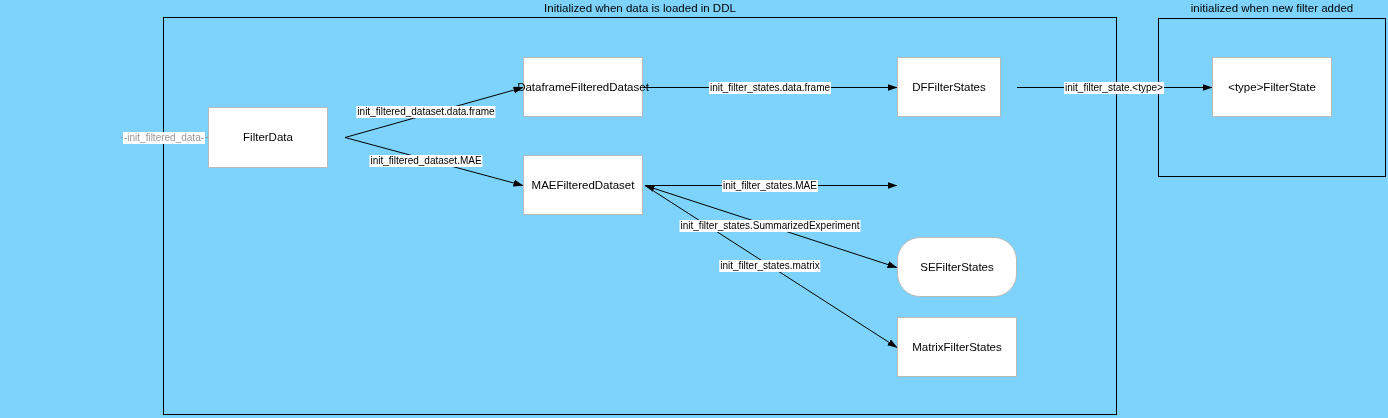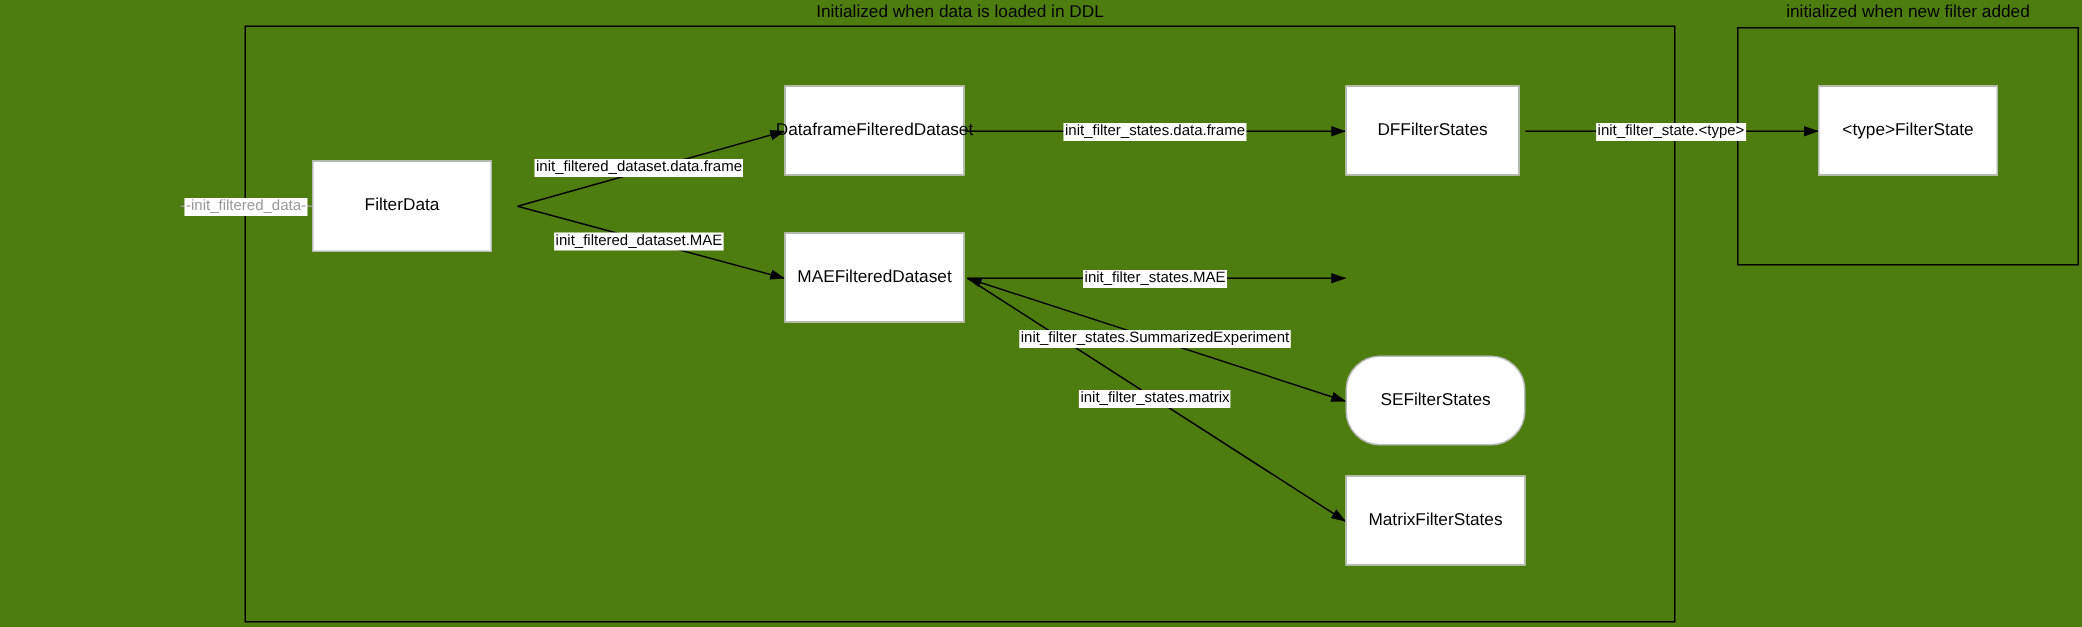--- a/index.html
+++ b/index.html
@@ -1,20 +1,20 @@
 <!DOCTYPE html>
 <html><head>
 <meta charset="utf-8">
 <style>
   html, body { margin: 0; padding: 0; background: #ffffff; }
   .canvas {
     position: relative;
     width: 1388px;
     height: 418px;
-    background: #4d7c0f;
+    background: #7dd3fc;
     font-family: "Liberation Sans", "DejaVu Sans", sans-serif;
     overflow: hidden;
     text-decoration: underline;
   }
   .container {
     position: absolute;
     border: 1px solid #000000;
     background: transparent;
     box-sizing: border-box;
   }
@@ -79,21 +79,21 @@
     <line x1="643" y1="87.5" x2="897" y2="87.5" stroke="#000000" stroke-width="1" marker-end="url(#ah)"></line>
     <line x1="1017" y1="87.5" x2="1212" y2="87.5" stroke="#000000" stroke-width="1" marker-end="url(#ah)"></line>
     <line x1="645" y1="185.5" x2="897" y2="185.5" stroke="#000000" stroke-width="1" marker-end="url(#ah)"></line>
     <line x1="645" y1="185.5" x2="897" y2="267.5" stroke="#000000" stroke-width="1" marker-start="url(#ah)" marker-end="url(#ah)"></line>
     <line x1="645" y1="185.5" x2="897" y2="347.5" stroke="#000000" stroke-width="1" marker-end="url(#ah)"></line>
   </svg>
 
   <div class="node" style="left:208px; top:107px; width:120px; height:61px;">FilterData</div>
   <div class="node nowrap" style="left:523px; top:57px; width:120px; height:60px;">DataframeFilteredDataset</div>
   <div class="node nowrap" style="left:523px; top:155px; width:120px; height:60px;">MAEFilteredDataset</div>
-  <div class="node nowrap" style="left:897px; top:57px; width:116px; height:60px;">DFFilterStates</div>
+  <div class="node nowrap" style="left:897px; top:57px; width:104px; height:60px;">DFFilterStates</div>
   <div class="node nowrap" style="left:897px; top:237px; width:120px; height:60px;border-radius:23px;">SEFilterStates</div>
   <div class="node nowrap" style="left:897px; top:317px; width:120px; height:60px;">MatrixFilterStates</div>
   <div class="node nowrap" style="left:1212px; top:57px; width:120px; height:60px;">&lt;type&gt;FilterState</div>
 
   <div class="elabel muted" style="left:164px; top:137.5px;">-init_filtered_data-</div>
   <div class="elabel" style="left:426px; top:111.5px;">init_filtered_dataset.data.frame</div>
   <div class="elabel" style="left:426px; top:161px;">init_filtered_dataset.MAE</div>
   <div class="elabel" style="left:770px; top:87.5px;">init_filter_states.data.frame</div>
   <div class="elabel" style="left:1114px; top:87.5px;">init_filter_state.&lt;type&gt;</div>
   <div class="elabel" style="left:770px; top:185.5px;">init_filter_states.MAE</div>

